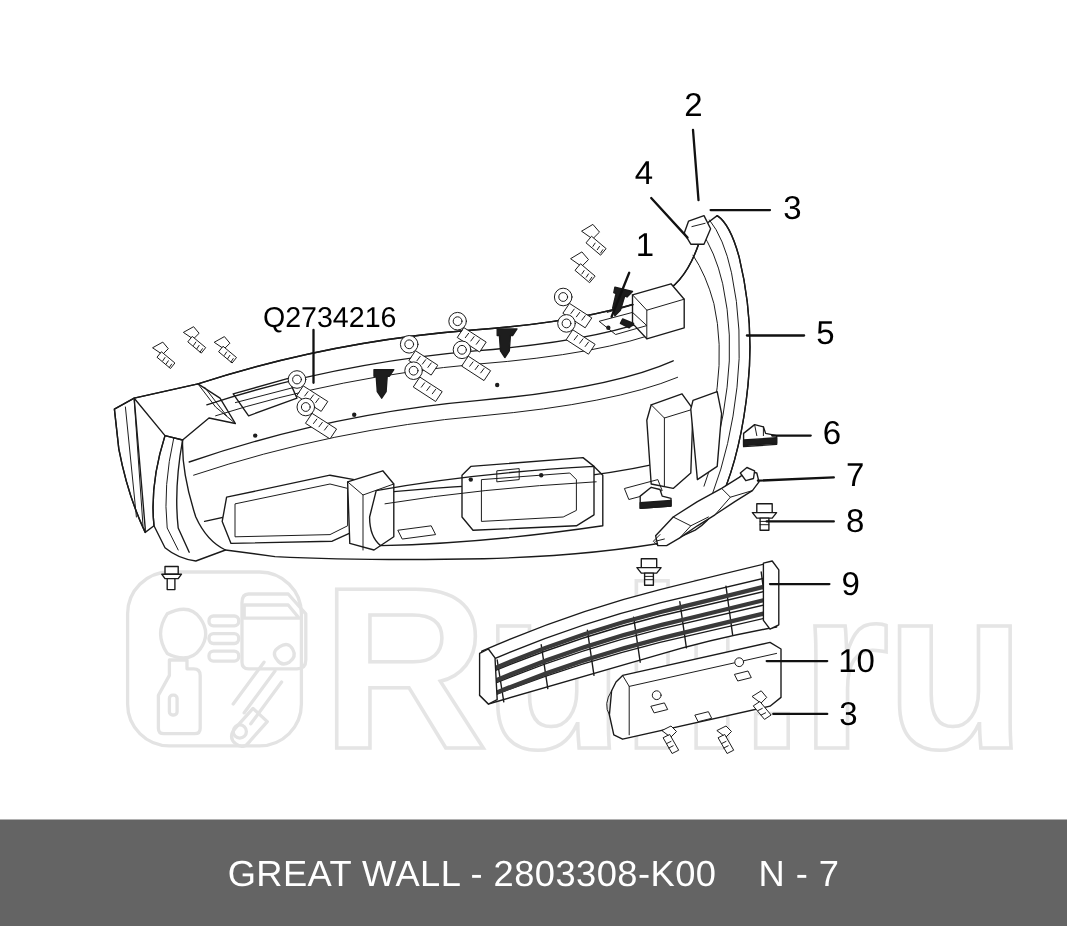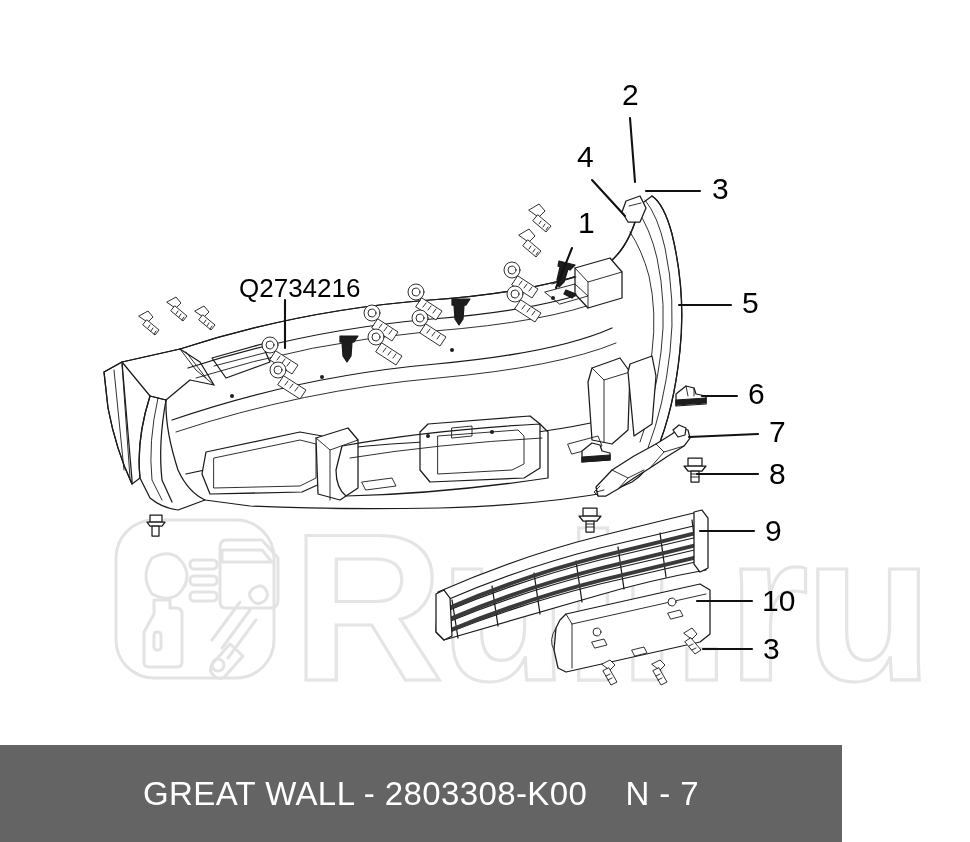--- a/index.html
+++ b/index.html
@@ -81,21 +81,21 @@
   .partcode {
     font-family: "Liberation Sans", sans-serif;
     font-size: 26px;
     fill: #000000;
   }
 
   
   #footer {
     position: absolute;
     left: 0; top: 745px;
-    width: 842px; height: 97px;
+    width: 970px; height: 97px;
     background: #646464;
     display: flex;
     align-items: center;
     justify-content: center;
     z-index: 6;
   }
   #footer-text {
     color: #ffffff;
     font-family: "Liberation Sans", sans-serif;
     font-size: 33px;

